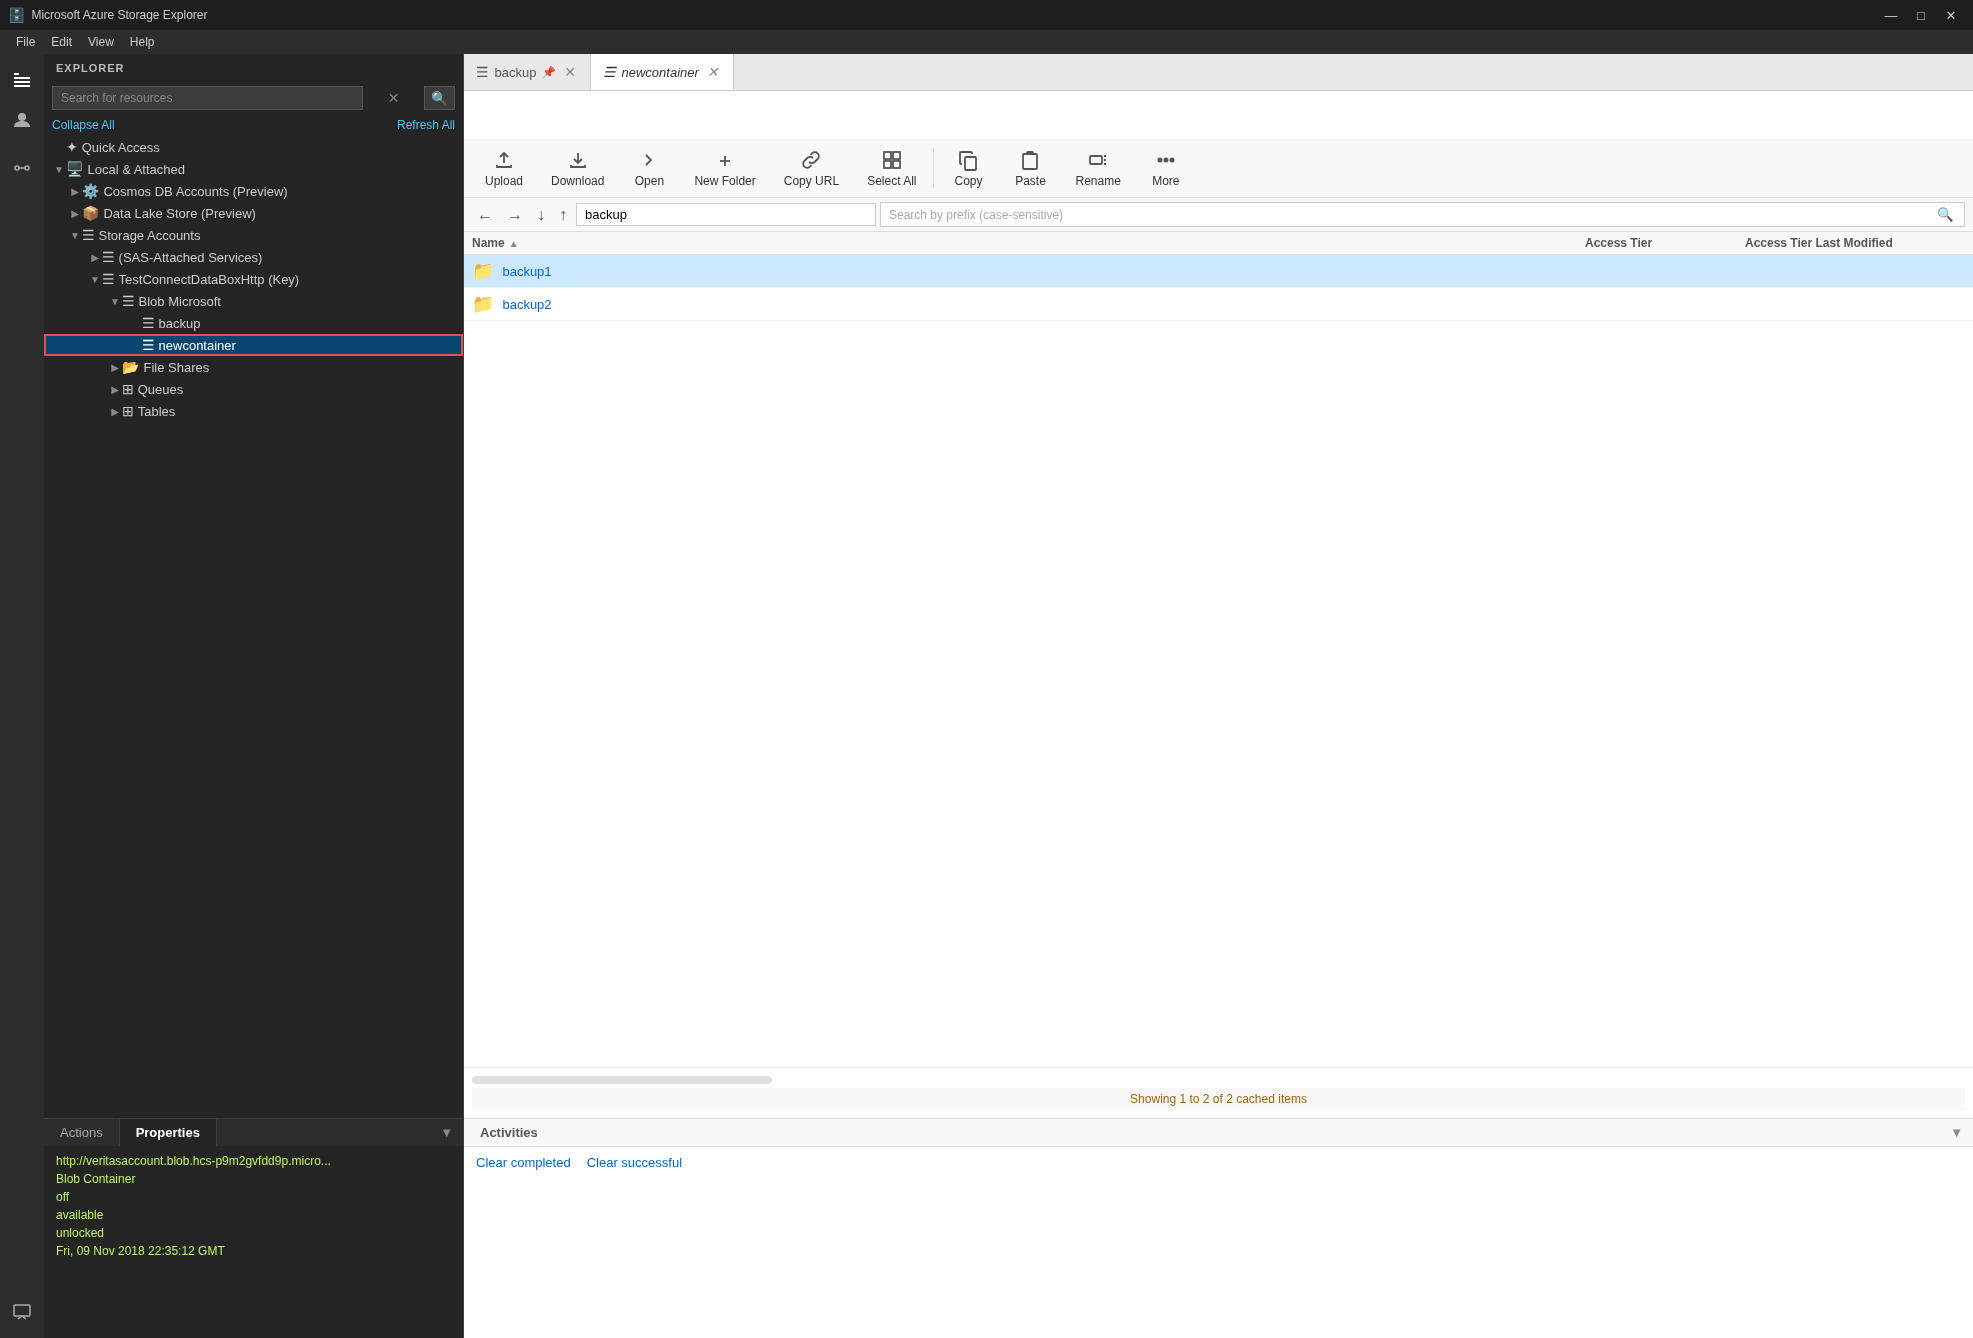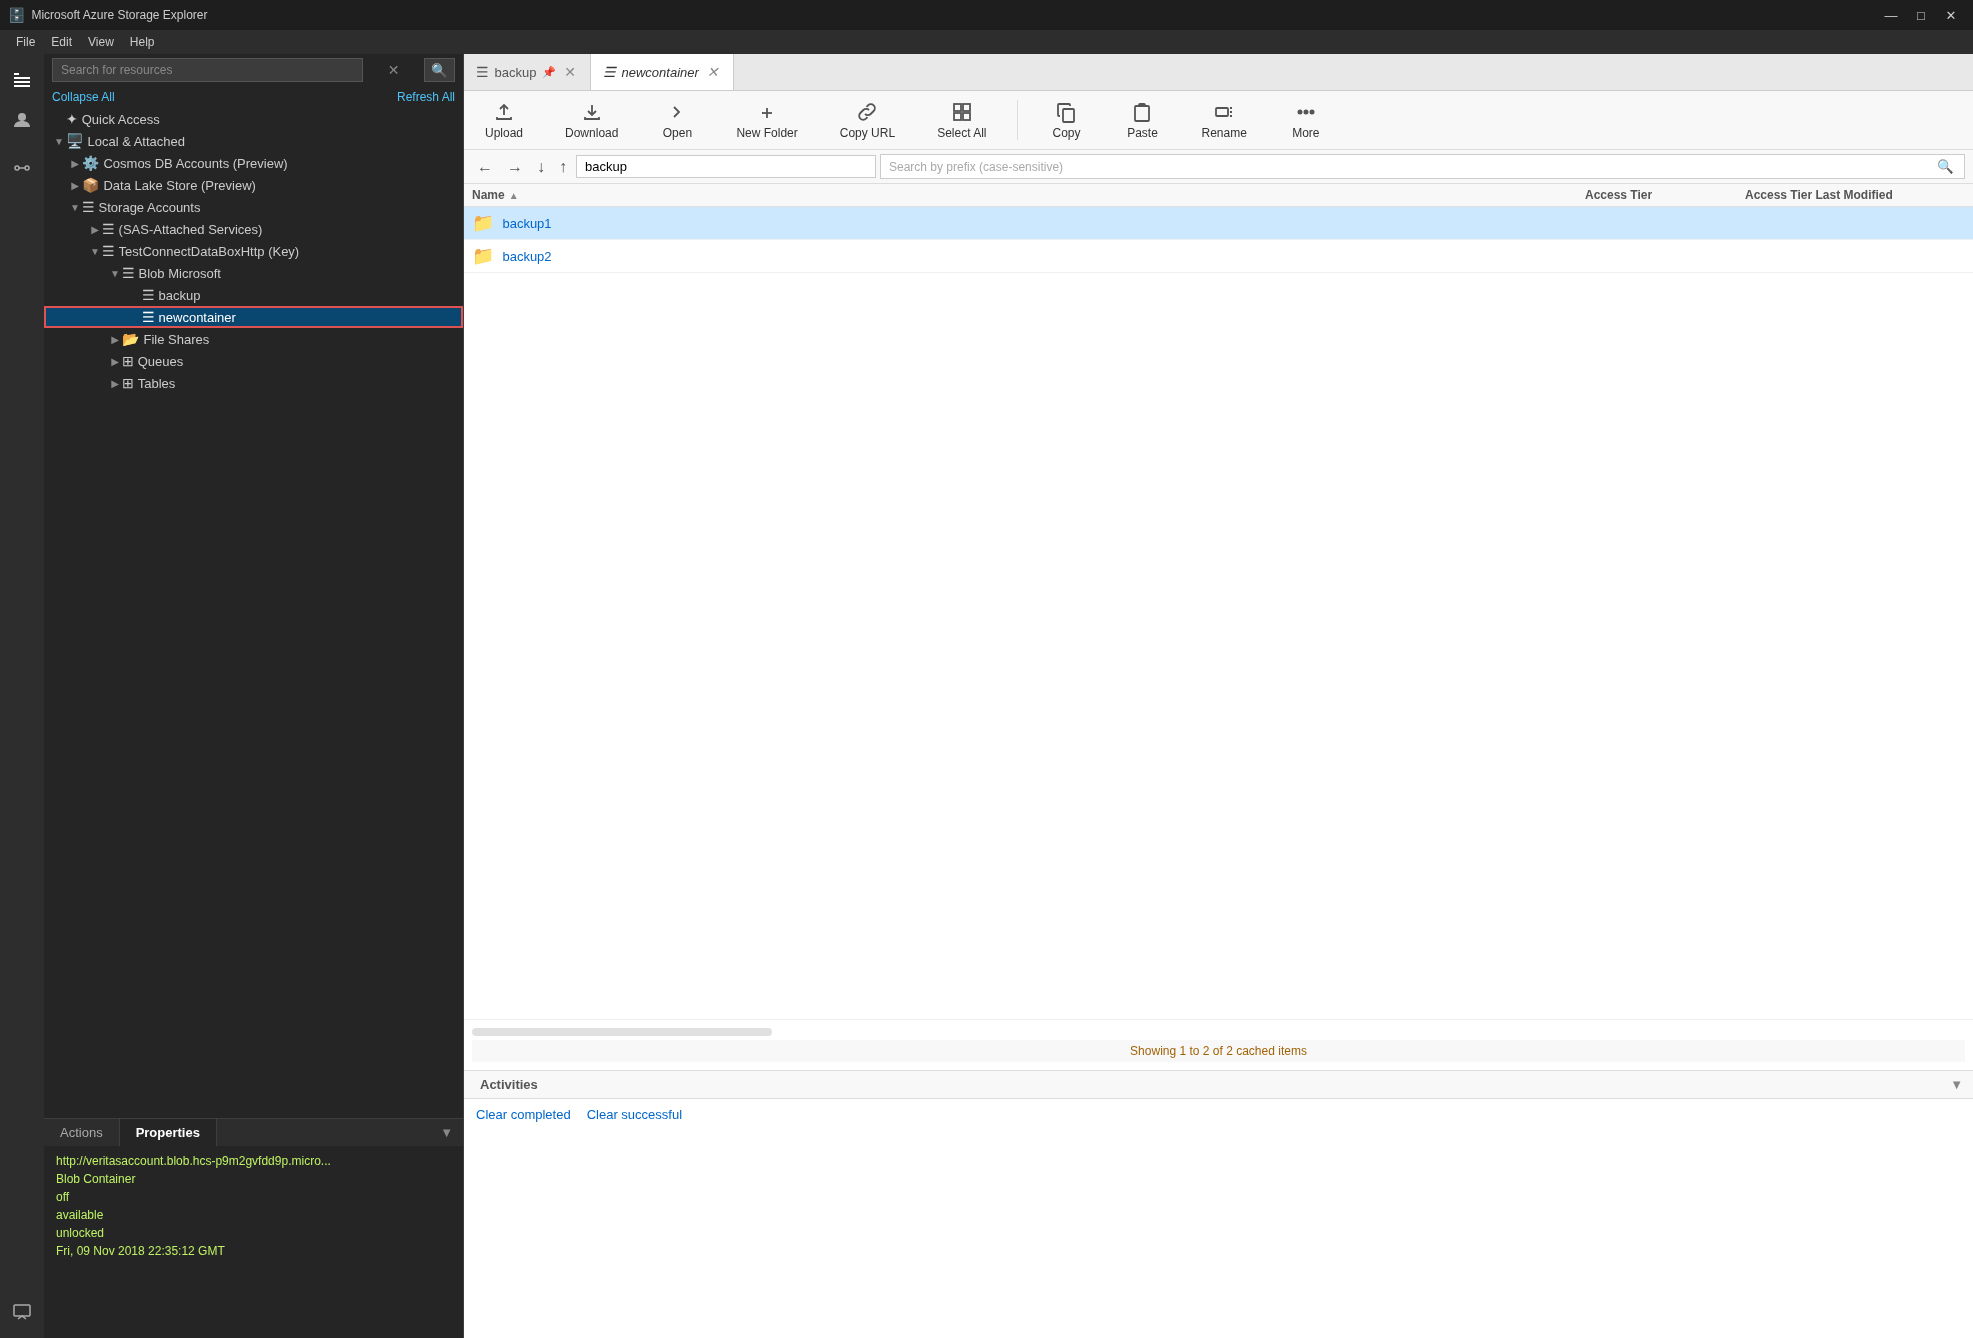--- a/index.html
+++ b/index.html
@@ -64,21 +64,21 @@
 
     
     .tabs-bar { background: #e8e8e8; display: flex; align-items: stretch; border-bottom: 1px solid #ccc; }
     .tab { display: flex; align-items: center; padding: 0 12px; height: 36px; cursor: pointer; font-size: 13px; gap: 6px; border-right: 1px solid #ccc; background: #e8e8e8; color: #555; white-space: nowrap; }
     .tab.active { background: #fff; color: #333; font-style: italic; }
     .tab .tab-icon { font-size: 14px; }
     .tab .tab-pin { font-size: 11px; color: #888; }
     .tab .tab-close { font-size: 14px; color: #888; padding: 0 2px; }
 
     
-    .toolbar { display: flex; align-items: center; padding: 4px 8px; border-bottom: 1px solid #ddd; background: #f8f8f8; gap: 16px; }
+    .toolbar { display: flex; align-items: center; padding: 4px 8px; border-bottom: 1px solid #ddd; background: #f8f8f8; gap: 2px; margin-top: 48px; }
     .toolbar-btn { display: flex; flex-direction: column; align-items: center; padding: 4px 12px; cursor: pointer; color: #333; border: 1px solid transparent; min-width: 60px; font-size: 12px; gap: 2px; }
     .toolbar-btn .tb-icon { font-size: 20px; color: #555; display: flex; align-items: center; justify-content: center; height: 24px; }
     .toolbar-btn .tb-label { font-size: 12px; }
     .toolbar-sep { width: 1px; height: 40px; background: #ddd; margin: 0 2px; }
 
     
     .nav-bar { display: flex; align-items: center; padding: 4px 8px; gap: 4px; border-bottom: 1px solid #ddd; background: #f8f8f8; }
     .nav-btn { background: transparent; border: none; cursor: pointer; padding: 3px 5px; color: #555; font-size: 16px; }
     .nav-btn:disabled { color: #bbb; cursor: default; }
     .nav-path { flex: 1; border: 1px solid #ccc; padding: 3px 8px; font-size: 13px; background: #fff; max-width: 300px; }
@@ -100,21 +100,21 @@
     .file-icon { font-size: 18px; margin-right: 8px; }
     .file-name { flex: 1; color: #0066cc; }
     .file-access-tier { width: 160px; color: #555; }
     .file-access-tier-last { width: 220px; color: #555; }
 
     
     .status-bar { padding: 4px 8px; font-size: 12px; color: #a16207; border-top: 1px solid #ddd; background: #f8f8f8; }
     .scroll-hint { width: 300px; height: 8px; background: #e0e0e0; border-radius: 4px; margin-bottom: 4px; }
 
     
-    .activities-panel { height: 268px; background: #fff; border-top: 1px solid #ddd; display: flex; flex-direction: column; justify-content: center; }
+    .activities-panel { height: 220px; background: #fff; border-top: 1px solid #ddd; display: flex; flex-direction: column; justify-content: center; }
     .activities-header { display: flex; align-items: center; background: #f8f8f8; border-bottom: 1px solid #ddd; }
     .activities-tab { padding: 6px 16px; cursor: pointer; font-size: 13px; color: #555; font-weight: 600; }
     .activities-tab-spacer { flex: 1; }
     .activities-arrow { padding: 6px 10px; color: #888; cursor: pointer; }
     .activities-content { flex: 1; padding: 8px 12px; display: flex; gap: 16px; align-items: flex-start; }
     .activities-link { color: #0066cc; cursor: pointer; font-size: 13px; }
 
     
     .file-list::-webkit-scrollbar { width: 8px; }
     .file-list::-webkit-scrollbar-thumb { background: #ccc; }
@@ -165,20 +165,21 @@
     </div>
     <div class="icon-btn bottom" title="Feedback" style="margin-top: auto;">
       <svg width="20" height="20" viewBox="0 0 20 20" fill="currentColor">
         <rect x="2" y="3" width="16" height="11" rx="1" fill="none" stroke="currentColor" stroke-width="1.5"></rect>
         <path d="M6 17l4-3 4 3" fill="none" stroke="currentColor" stroke-width="1.5"></path>
       </svg>
     </div>
   </div>
 
   <div class="sidebar">
+    <div class="sidebar-header">EXPLORER</div>
 
     <div class="sidebar-search">
       <input type="text" placeholder="Search for resources" style="">
       <button class="clear-btn">✕</button>
       <button class="search-btn">🔍</button>
     </div>
 
     <div class="sidebar-actions">
       <a>Collapse All</a>
       <a>Refresh All</a>

